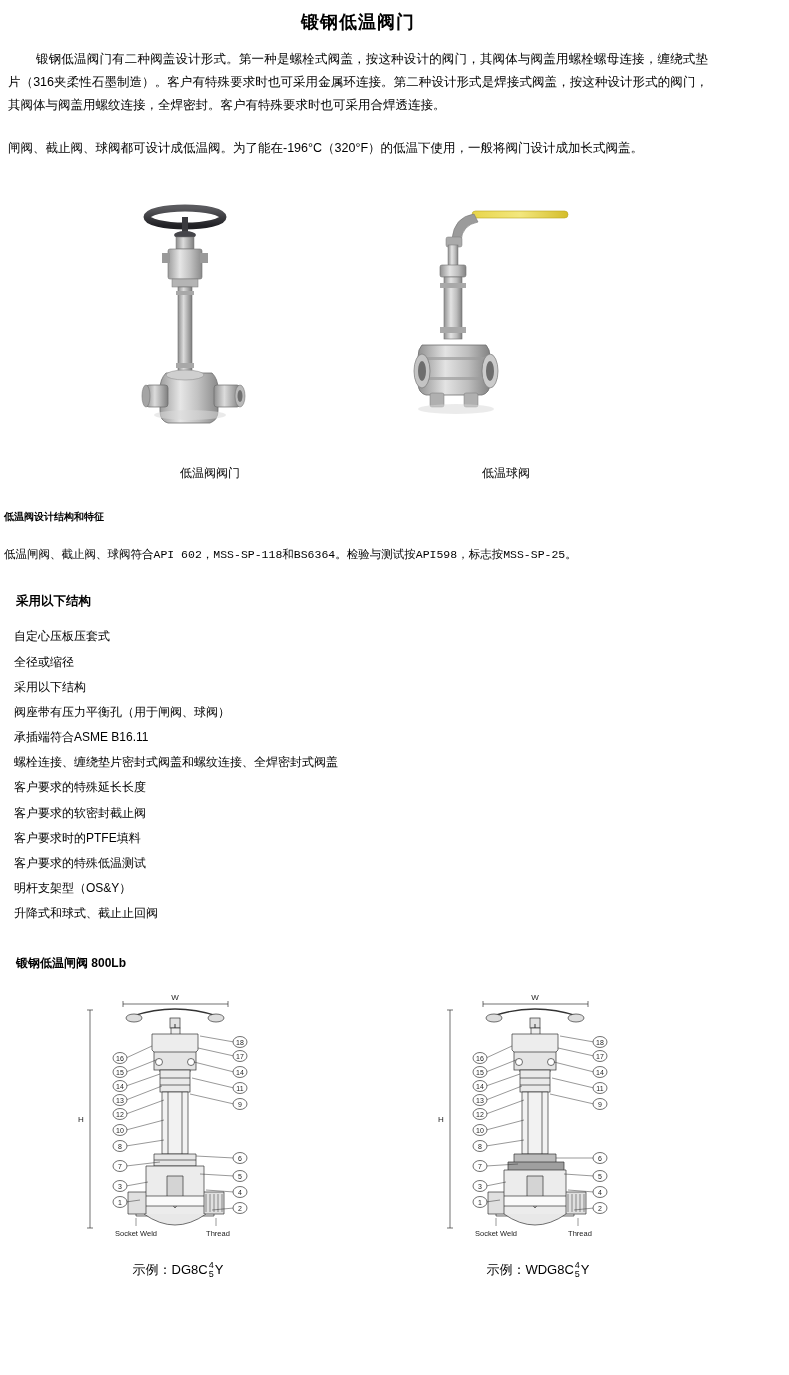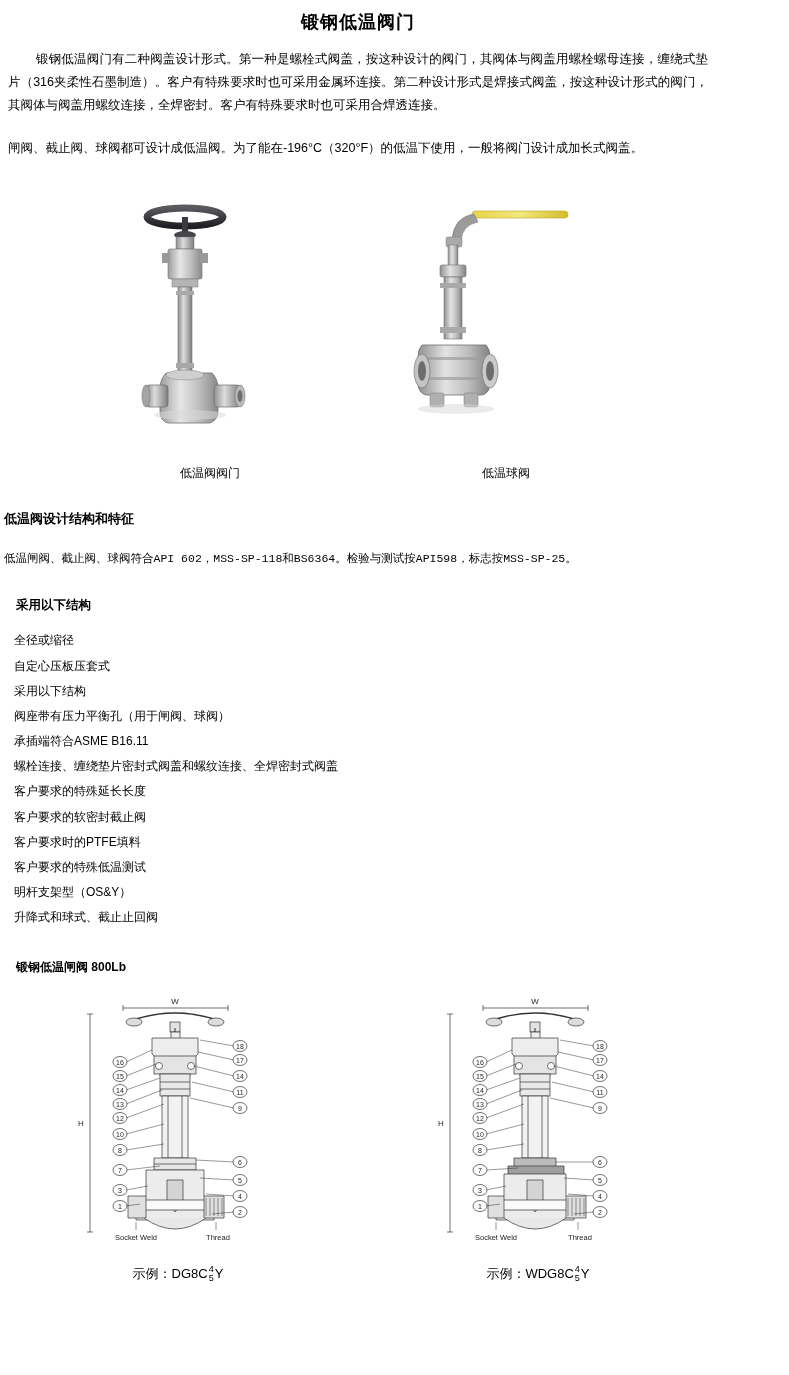--- a/index.html
+++ b/index.html
@@ -56,21 +56,21 @@
     height: 250px;
     position: relative;
   }
   .photo-caption {
     font-size: 12px;
     margin-top: 20px;
   }
 
   
   .h-section {
-    font-size: 13px;
+    font-size: 10px;
     font-weight: bold;
     margin: 0 0 0 4px;
   }
   .h-sub {
     font-size: 12.5px;
     font-weight: bold;
     margin: 0 0 0 16px;
   }
   .feature-list {
     list-style: none;
@@ -239,22 +239,22 @@
 
   <div class="note-line">低温闸阀、截止阀、球阀符合API 602，MSS-SP-118和BS6364。检验与测试按API598，标志按MSS-SP-25。</div>
 
   <div class="spacer-28"></div>
 
   <div class="h-sub">采用以下结构</div>
 
   <div class="spacer-14"></div>
 
   <ul class="feature-list">
+    <li>自定心压板压套式</li>
     <li>全径或缩径</li>
-    <li>自定心压板压套式</li>
     <li>采用以下结构</li>
     <li>阀座带有压力平衡孔（用于闸阀、球阀）</li>
     <li>承插端符合ASME B16.11</li>
     <li>螺栓连接、缠绕垫片密封式阀盖和螺纹连接、全焊密封式阀盖</li>
     <li>客户要求的特殊延长长度</li>
     <li>客户要求的软密封截止阀</li>
     <li>客户要求时的PTFE填料</li>
     <li>客户要求的特殊低温测试</li>
     <li>明杆支架型（OS&amp;Y）</li>
     <li>升降式和球式、截止止回阀</li>

